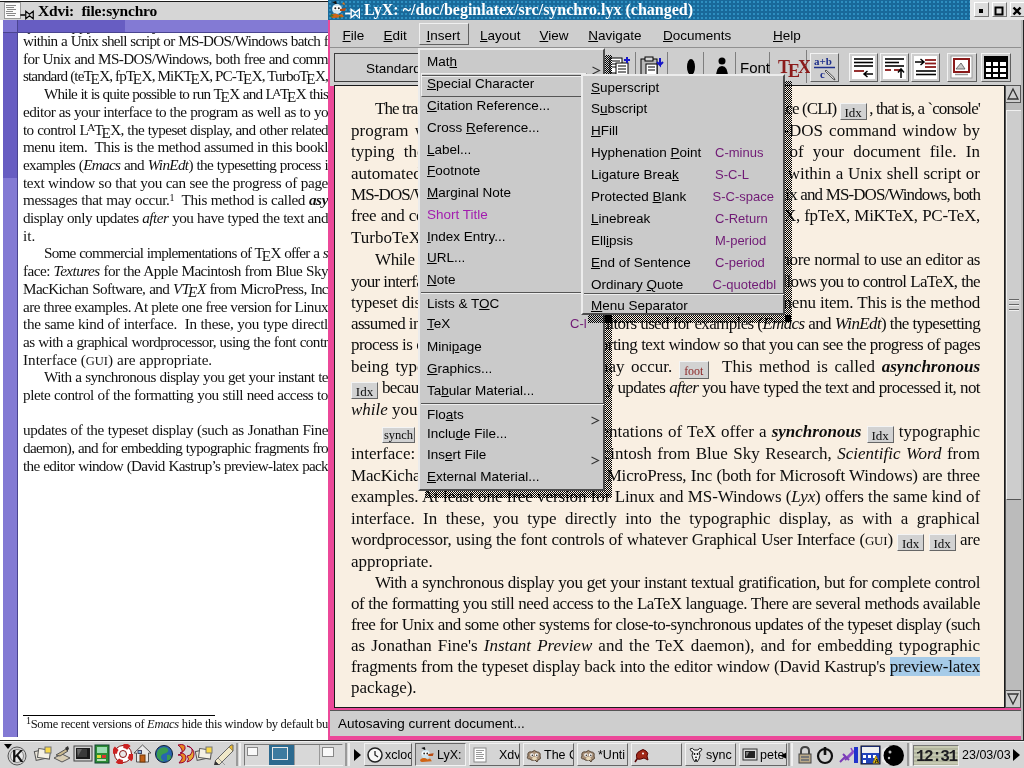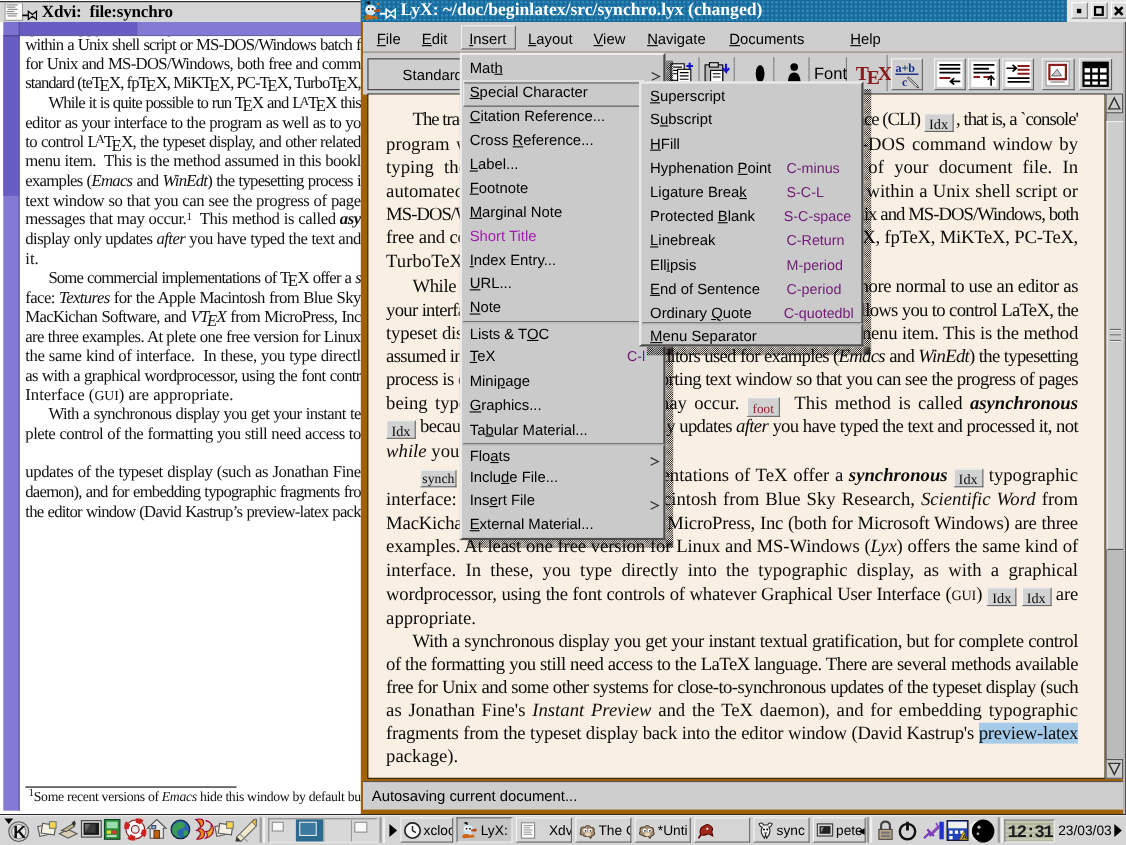--- a/index.html
+++ b/index.html
@@ -18,21 +18,21 @@
 #xdvi .page{left:18px;top:33px;width:313px;height:704px;background:#ffffff;overflow:hidden;}
 .dvl{position:absolute;left:5px;width:305px;white-space:nowrap;font-family:"Liberation Serif",serif;font-size:15.2px;color:#111;height:18px;line-height:18px;}
 .djust{text-align:justify;text-align-last:justify;white-space:normal;}
 .dvl i{font-style:italic;}
 .fnrule{position:absolute;left:5px;top:682px;width:192px;height:1px;background:#000;}
 .fnote{position:absolute;left:8px;top:684px;font-family:"Liberation Serif",serif;font-size:12.5px;letter-spacing:-0.3px;color:#111;white-space:nowrap;}
 sup{font-size:10px;position:relative;top:-4.5px;vertical-align:baseline;line-height:0;}
 .tE{position:relative;top:3px;margin:0 -0.5px 0 -1.5px;letter-spacing:0;}
 .tA{position:relative;top:-3.5px;font-size:11px;margin:0 -1px;letter-spacing:0;}
 
-#lyx{left:328px;top:0;width:696px;height:741px;background:#a16207;}
+#lyx{left:328px;top:0;width:696px;height:741px;background:#ec4899;}
 #lyx .tbar{left:0;top:0;width:696px;height:20px;background:#19699a;background-image:radial-gradient(circle at 2px 2px,#2e8fc0 1px,transparent 1.3px);background-size:4px 4px;}
 #lyx .btnstrip{left:642px;top:0;width:54px;height:20px;background:#e6e6e6;}
 .wbtn{position:absolute;top:2px;width:15px;height:15px;background:#dcdcdc;border-top:1.5px solid #fff;border-left:1.5px solid #fff;border-right:1.5px solid #777;border-bottom:1.5px solid #777;box-sizing:border-box;}
 #lyx .ttext{left:36px;top:1px;font-family:"Liberation Serif",serif;font-weight:bold;font-size:16px;line-height:18px;color:#fff;white-space:nowrap;}
 #lyx .menubar{left:2px;top:20px;width:691px;height:27px;background:#cecece;}
 .mitem{position:absolute;top:7px;font-size:13.5px;color:#000;}
 #lyx .toolbar{left:2px;top:47px;width:691px;height:38px;background:#cecece;border-top:1px solid #909090;}
 #lyx .doc{left:7px;top:86px;width:669px;height:621px;background:#f9efe2;overflow:hidden;}
 #lyx .docborder{left:6px;top:85px;width:671px;height:623px;border:1px solid #1a1a1a;box-sizing:border-box;}
 #lyx .statusbar{left:2px;top:710px;width:691px;height:25px;background:#cecece;border-top:1px solid #555;}

